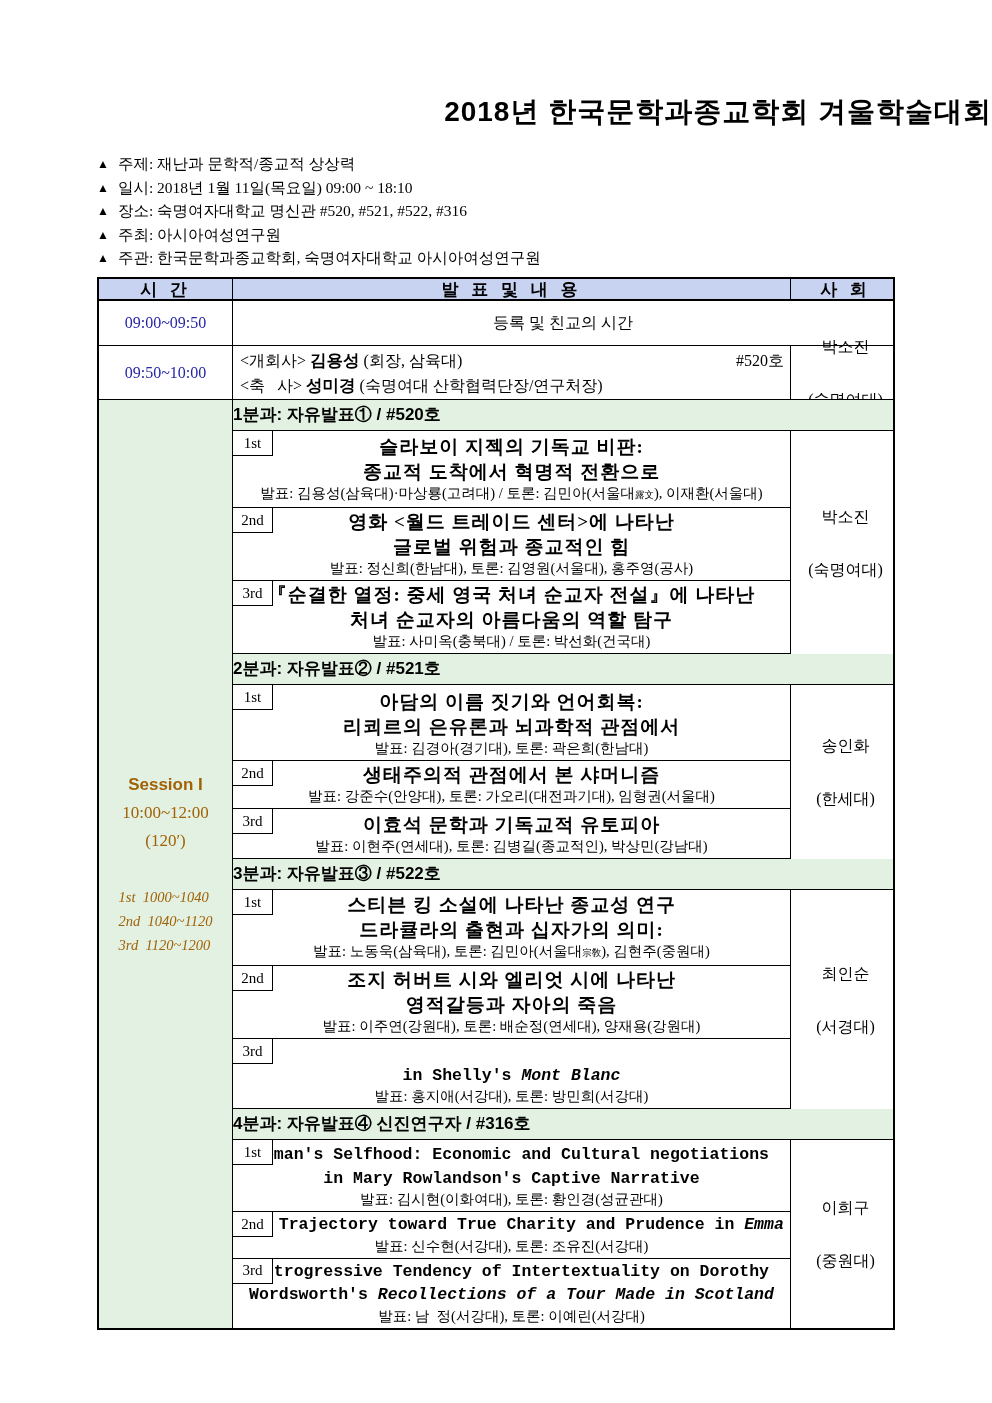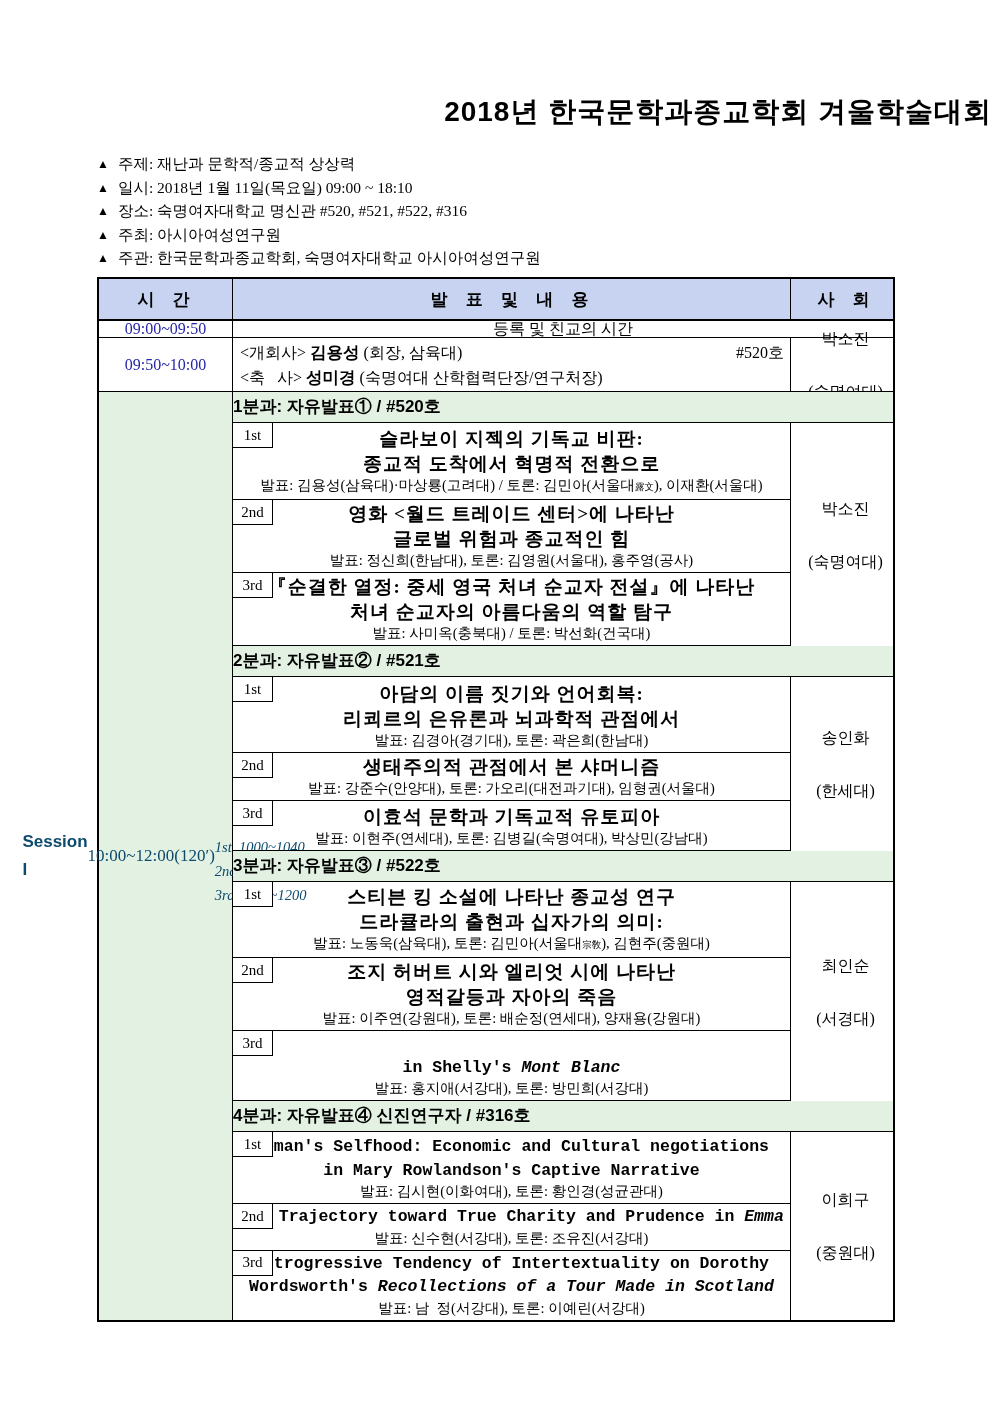--- a/index.html
+++ b/index.html
@@ -42,51 +42,51 @@
   .row:last-child { border-bottom:none; }
 
   .time-col { width:134px; flex:0 0 134px; border-right:1px solid #000; }
   .mod-col  { width:103px; flex:0 0 103px; border-left:1px solid #000;padding-left:7px; }
   .content-col { flex:1; }
 
   
   .hrow { background:#c7d3f0; border-bottom:2px solid #000; }
   .hcell {
     display:flex; align-items:center; justify-content:center;
-    height:40px;
+    height:20px;
     font-weight:bold; font-size:17px; letter-spacing:4px;
-    font-family:Liberation Mono, monospace;
+    font-family:Liberation Sans, sans-serif;
   }
 
   .blue-time {
     color:#2525a8;
     display:flex; align-items:center; justify-content:center;
     font-size:16px;
   }
 
   
-  .reg-row { height:17px; }
+  .reg-row { height:45px; }
   .reg-merged { flex:1; display:flex; align-items:center; justify-content:center; font-size:16px; }
 
   
   .op-row { height:54px; }
   .op-content { flex:1; padding:2px 6px 2px 7px; display:flex; flex-direction:column; justify-content:center; }
   .op-line { display:flex; align-items:baseline; line-height:25px; white-space:pre; font-size:16px; }
   .op-name { font-weight:bold; font-family:"Liberation Sans", sans-serif; font-size:16.5px; }
   .op-room { margin-left:auto; }
   .mod-cell {
     display:flex; flex-direction:column; align-items:center; justify-content:center;
     font-size:16px; line-height:25px;gap:28px;
   }
 
   
   .session-cell {
     background:#e2f1e1;
-    color:#0c4a6e;
-    display:flex; flex-direction:row; align-items:center; justify-content:center;
+    color:#a16207;
+    display:flex; flex-direction:column; align-items:center; justify-content:center;
   }
   .session-name { font-family:"Liberation Sans", sans-serif; font-weight:bold; font-size:17px; line-height:28px; }
   .session-time { font-size:17px; line-height:28px; }
   .session-dur  { font-size:17px; line-height:28px; }
   .session-slots { margin-top:30px; }
   .slot-line { font-style:italic; font-size:14.5px; line-height:24px; white-space:pre; text-align:left; }
 
   .session-main { flex:1; display:flex; flex-direction:column; }
 
   .section { display:flex; flex-direction:column; }
@@ -242,21 +242,21 @@
                 <div class="pres">발표: 김경아(경기대), 토론: 곽은희(한남대)</div>
               </div>
               <div class="item" style="min-height:46px">
                 <div class="ord-box">2nd</div>
                 <div class="t-line">생태주의적 관점에서 본 샤머니즘</div>
                 <div class="pres">발표: 강준수(안양대), 토론: 가오리(대전과기대), 임형권(서울대)</div>
               </div>
               <div class="item" style="min-height:50px">
                 <div class="ord-box">3rd</div>
                 <div class="t-line">이효석 문학과 기독교적 유토피아</div>
-                <div class="pres">발표: 이현주(연세대), 토론: 김병길(숙명여대), 박상민(강남대)</div>
+                <div class="pres">발표: 이현주(연세대), 토론: 김병길(종교적인), 박상민(강남대)</div>
               </div>
             </div>
             <div class="mod-col mod-cell">
               <span>송인화</span>
               <span>(한세대)</span>
             </div>
           </div>
         </div>
 
         <div class="section">

